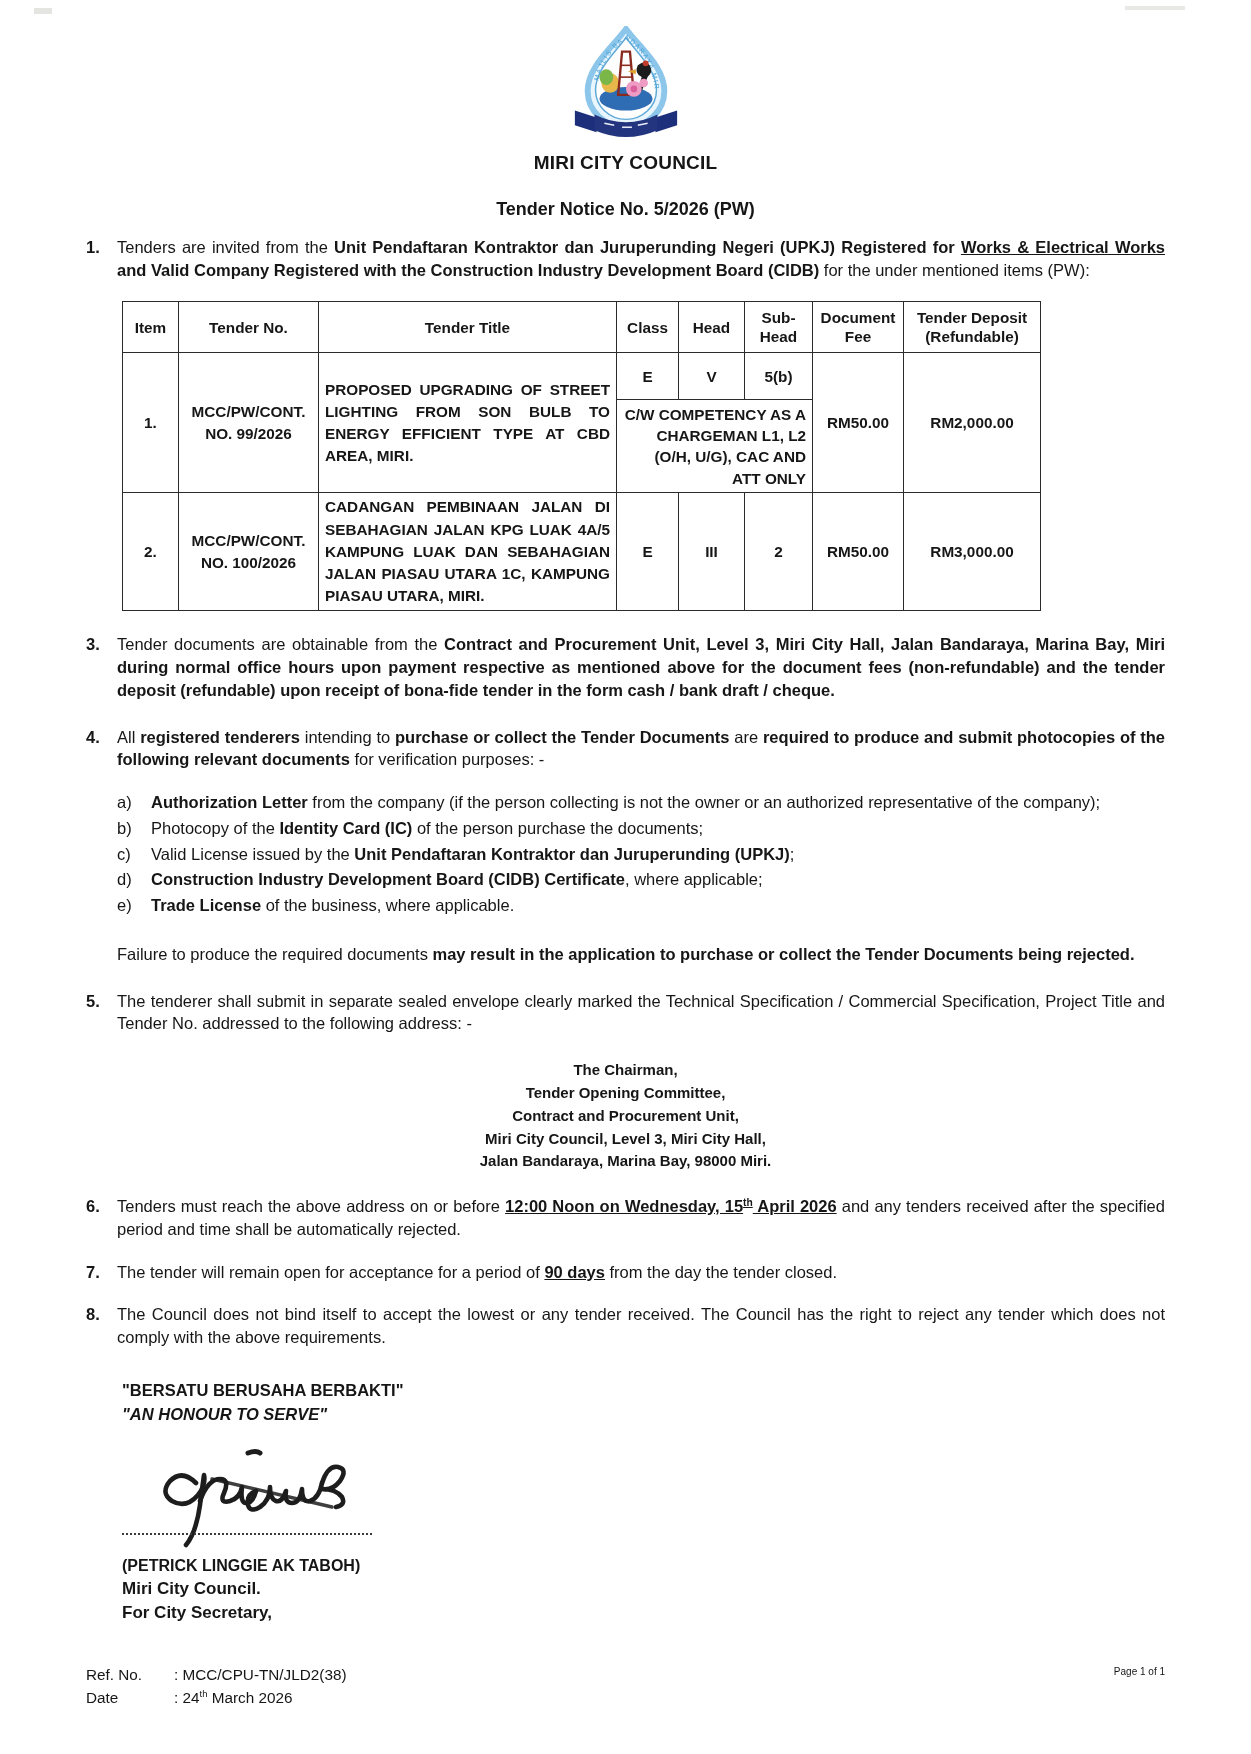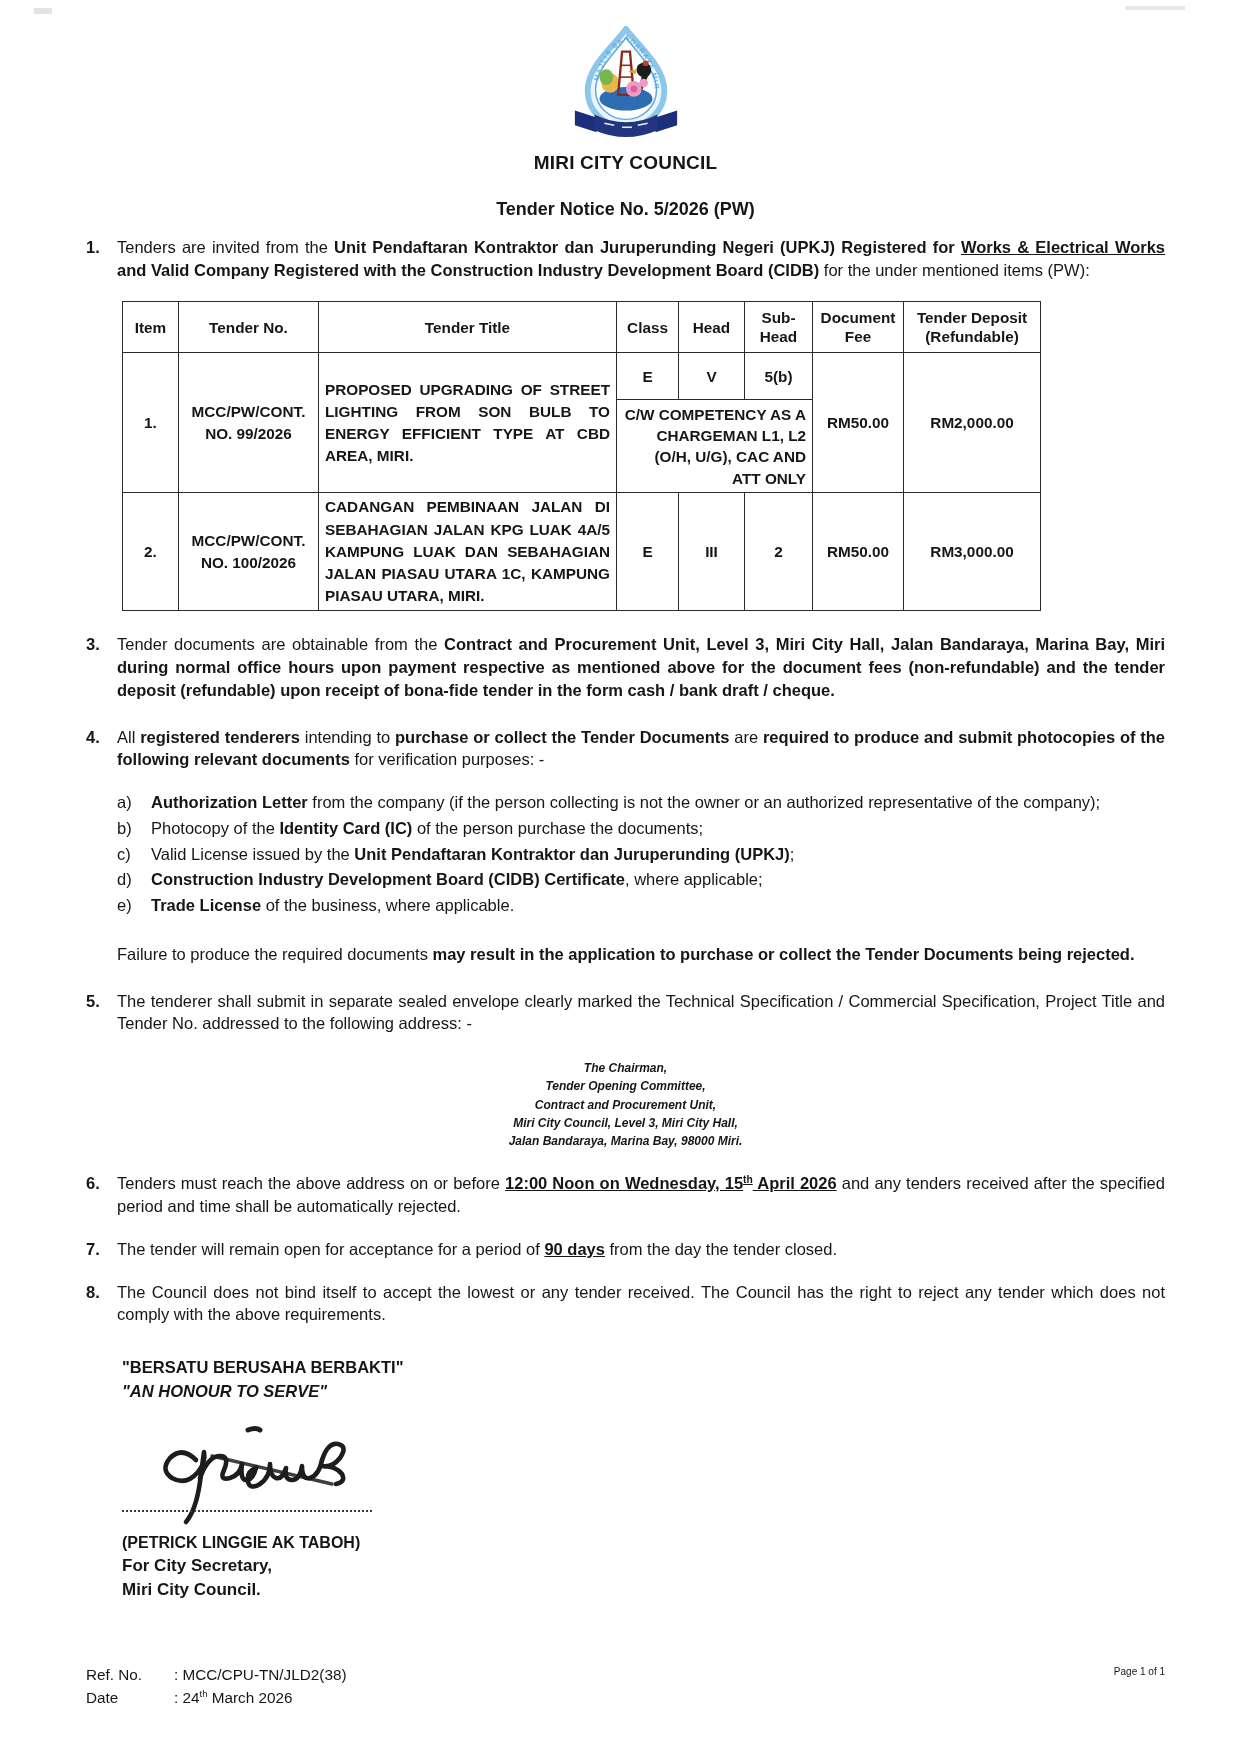--- a/index.html
+++ b/index.html
@@ -38,21 +38,21 @@
 
   
   .sub-list{margin:20px 0 0 31px;}
   .sub-item{display:flex;margin-top:3px;}
   .sub-item .letter{width:34px;flex:0 0 34px;}
   .sub-item .body{flex:1;text-align:justify;}
 
   .plain-block{margin:26px 0 0 31px;text-align:justify;}
 
   
-  .address{margin-top:24px;text-align:center;font-weight:700;line-height:1.52;font-size:12px;font-style:italic;}
+  .address{margin-top:24px;text-align:center;font-weight:700;line-height:1.52;font-size:15px;}
 
   
   .mottos{margin:30px 0 0 36px;font-weight:700;line-height:1.45;}
   .motto2{font-style:italic;}
 
   
   .sig-block{margin:18px 0 0 36px;position:relative;width:420px;}
   .sig-art{position:relative;height:108px;}
   .sig-svg{position:absolute;left:30px;top:0;}
   .sig-dots{position:absolute;left:0;top:88px;width:250px;border-bottom:2.4px dotted #3a3a3a;}
@@ -244,22 +244,22 @@
             <path d="M44 38 q-14 -14 -26 -2 q-10 12 2 20 q14 8 26 -6 q8 -10 6 -20 q-2 14 -4 30 q-4 28 -14 40" stroke-width="4.6"></path>
             <path d="M48 56 q8 -22 20 -22 q10 0 4 14 q-5 11 6 8 q10 -3 12 -14 q-2 16 4 16 q7 0 10 -12" stroke-width="4.6"></path>
             <path d="M104 46 q-10 4 -8 14 q2 8 12 2 q10 -7 10 -20 q0 12 6 14 q6 2 10 -10 q-2 12 6 12 q8 0 10 -14 q0 14 8 12 q9 -3 12 -18" stroke-width="4.6"></path>
             <path d="M170 38 q6 -18 16 -16 q10 2 2 14 q-8 10 -18 8 q14 0 20 8 q4 8 -6 10" stroke-width="4.6"></path>
             <path d="M60 34 l120 28" stroke-width="3.4" opacity=".85"></path>
           </g>
         </svg>
         <div class="sig-dots"></div>
       </div>
       <div class="sig-name">(PETRICK LINGGIE AK TABOH)</div>
+      <div class="sig-title">Miri City Council.</div>
       <div class="sig-title">For City Secretary,</div>
-      <div class="sig-title">Miri City Council.</div>
     </div>
   </div>
 
   <div class="footer">
     <div class="refs">
       <div class="fr">
         <div class="lab">Ref. No.</div>
         <div>: MCC/CPU-TN/JLD2(38)</div>
       </div>
       <div class="fr">

